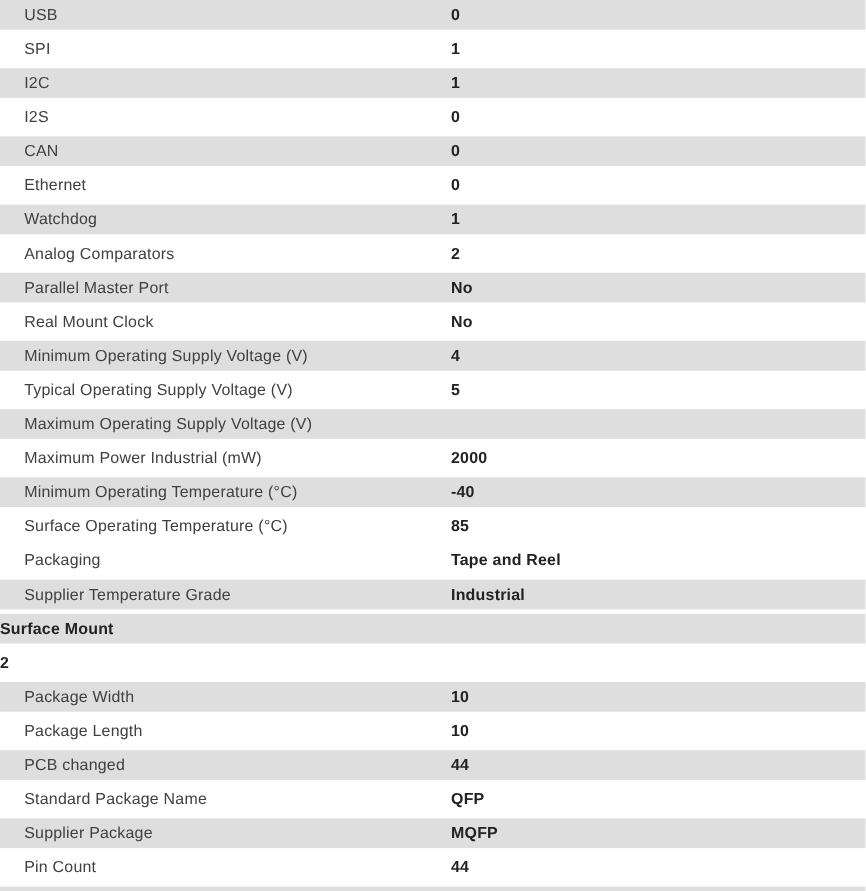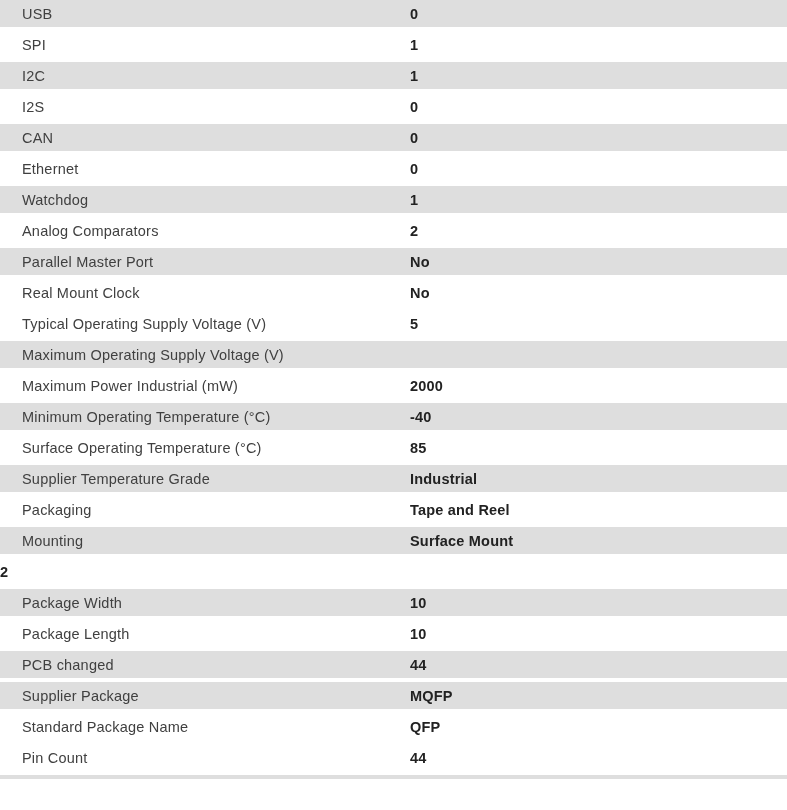--- a/index.html
+++ b/index.html
@@ -82,73 +82,76 @@
     <span class="cell-value">2</span>
   </div>
   <div class="row striped">
     <span class="cell-label">Parallel Master Port</span>
     <span class="cell-value">No</span>
   </div>
   <div class="row">
     <span class="cell-label">Real Mount Clock</span>
     <span class="cell-value">No</span>
   </div>
+  <div class="row striped">
+    <span class="cell-label">Minimum Operating Supply Voltage (V)</span>
+    <span class="cell-value">4</span>
+  </div>
   <div class="row">
     <span class="cell-label">Typical Operating Supply Voltage (V)</span>
     <span class="cell-value">5</span>
   </div>
   <div class="row striped">
     <span class="cell-label">Maximum Operating Supply Voltage (V)</span>
   </div>
   <div class="row">
     <span class="cell-label">Maximum Power Industrial (mW)</span>
     <span class="cell-value">2000</span>
   </div>
   <div class="row striped">
     <span class="cell-label">Minimum Operating Temperature (°C)</span>
     <span class="cell-value">-40</span>
   </div>
   <div class="row">
     <span class="cell-label">Surface Operating Temperature (°C)</span>
     <span class="cell-value">85</span>
   </div>
-  <div class="row striped">
-    <span class="cell-label">Supplier Temperature Grade</span>
-    <span class="cell-value">Industrial</span>
-  </div>
   <div class="row">
     <span class="cell-label">Packaging</span>
     <span class="cell-value">Tape and Reel</span>
   </div>
   <div class="row striped">
-    <span class="cell-label">Mounting</span>
+    <span class="cell-label">Supplier Temperature Grade</span>
+    <span class="cell-value">Industrial</span>
+  </div>
+  <div class="row striped">
     <span class="cell-value">Surface Mount</span>
   </div>
   <div class="row">
     <span class="cell-value">2</span>
   </div>
   <div class="row striped">
     <span class="cell-label">Package Width</span>
     <span class="cell-value">10</span>
   </div>
   <div class="row">
     <span class="cell-label">Package Length</span>
     <span class="cell-value">10</span>
   </div>
   <div class="row striped">
     <span class="cell-label">PCB changed</span>
     <span class="cell-value">44</span>
   </div>
+  <div class="row">
+    <span class="cell-label">Standard Package Name</span>
+    <span class="cell-value">QFP</span>
+  </div>
   <div class="row striped">
     <span class="cell-label">Supplier Package</span>
     <span class="cell-value">MQFP</span>
-  </div>
-  <div class="row">
-    <span class="cell-label">Standard Package Name</span>
-    <span class="cell-value">QFP</span>
   </div>
   <div class="row">
     <span class="cell-label">Pin Count</span>
     <span class="cell-value">44</span>
   </div>
 
   <div class="row striped partial"></div>
 
 </div>
 

